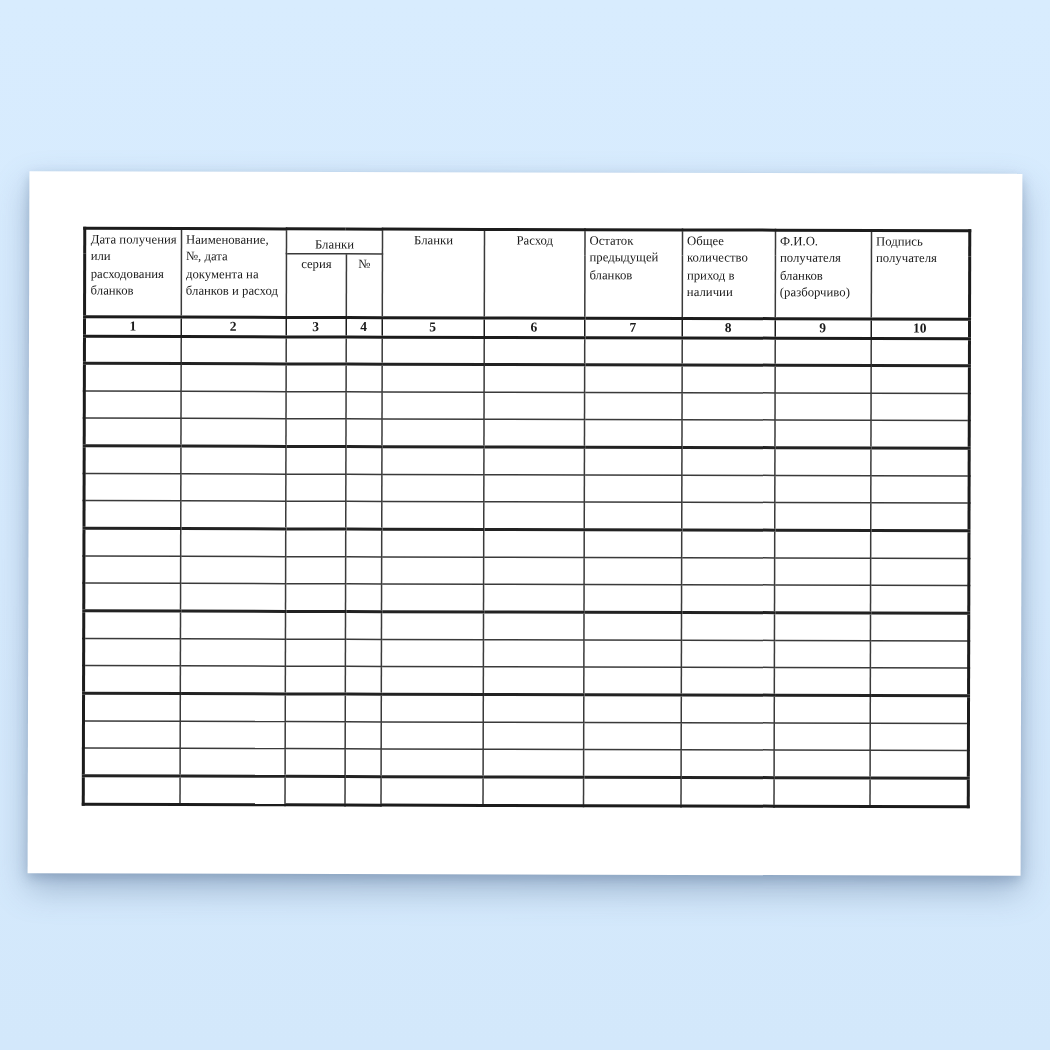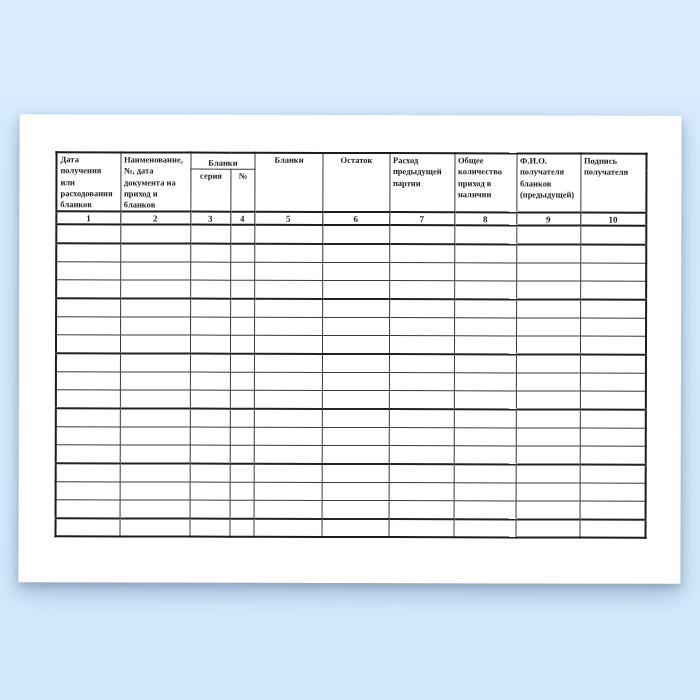--- a/index.html
+++ b/index.html
@@ -38,21 +38,21 @@
     table-layout: fixed;
     color: var(--text);
   }
   table.ledger th, table.ledger td {
     border: 1px solid var(--line-mid);
     overflow: hidden;
   }
   
   table.ledger { border: 2px solid var(--line-dark); }
   thead th {
-    font-weight: bold;
+    font-weight: normal;
     font-size: 8.5px;
     line-height: 11.3px;
     text-align: left;
     vertical-align: top;
     padding: 1px 2px 0 3px;
     border: 1px solid var(--line-dark);
   }
   thead th.center { text-align: center; }
   tr.hrow-a th { height: 16px; }
   tr.hrow-b th { height: 42px; }
@@ -97,27 +97,27 @@
         <col style="width:68px">
         <col style="width:67px">
       <col style="width:65px">
         <col style="width:62px">
         <col style="width:64px">
       <col style="width:66px">
     </colgroup>
     <thead>
       <tr class="hrow-a">
         <th rowspan="2">Дата получения или расходования бланков</th>
-        <th rowspan="2">Наименование, №, дата документа на приход и бланков</th>
+        <th rowspan="2">Наименование, №, дата документа на бланков и расход</th>
         <th colspan="2" class="center group-blanks">Бланки</th>
         <th rowspan="2" class="center">Бланки</th>
-        <th rowspan="2" class="center">Остаток</th>
-        <th rowspan="2">Расход предыдущей партии</th>
+        <th rowspan="2" class="center">Расход</th>
+        <th rowspan="2">Остаток предыдущей бланков</th>
         <th rowspan="2">Общее количество приход в наличии</th>
-        <th rowspan="2">Ф.И.О. получателя бланков (предыдущей)</th>
+        <th rowspan="2">Ф.И.О. получателя бланков (разборчиво)</th>
         <th rowspan="2">Подпись получателя</th>
       </tr>
       <tr class="hrow-b">
         <th class="center">серия</th>
         <th class="center">№</th>
       </tr>
       <tr class="numrow">
         <td>1</td>
         <td>2</td>
         <td>3</td>

